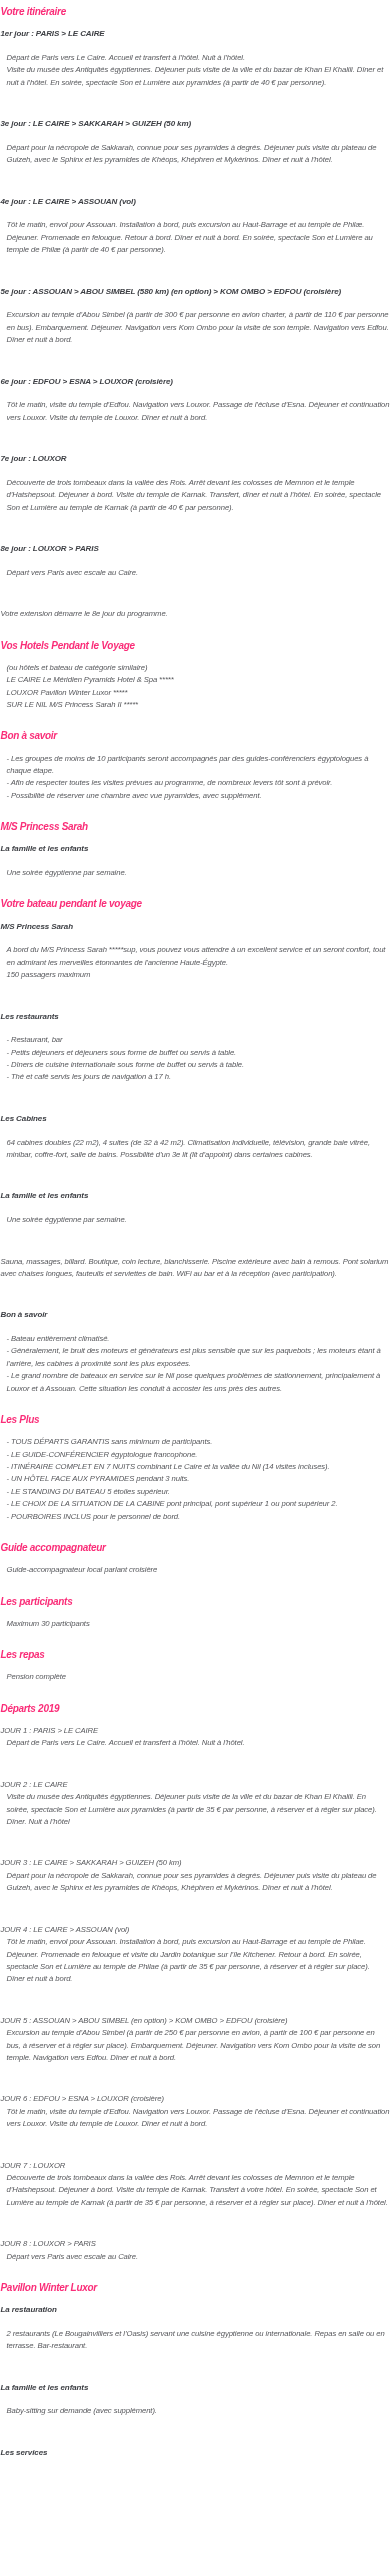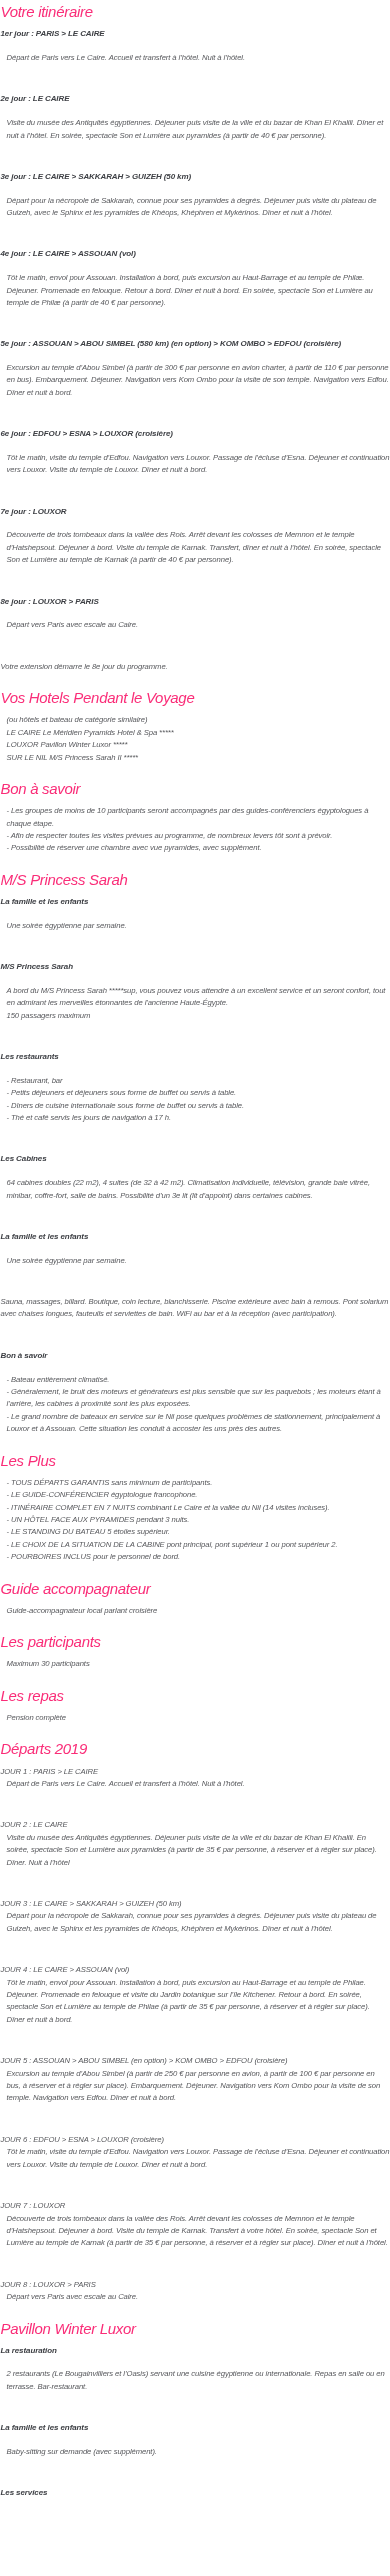--- a/index.html
+++ b/index.html
@@ -9,22 +9,22 @@
     font-family: "Liberation Sans", sans-serif;
     font-style: italic;
     color: var(--body-color, #57585c);
     font-size: 7.7px;
     letter-spacing: -0.1px;
     padding: 3.1px 1px 5.2px 0.5px;
   }
   #doc { width: 100%; }
   .h1 {
     color: var(--accent, #fa2d78);
-    font-weight: normal;
-    font-size: 15px;
+    font-weight: bold;
+    font-size: 10px;
     line-height: 16.5px;
     letter-spacing: -0.3px;
     margin: 17px 0 7.7px;
   }
   #doc > .h1:first-child { margin-top: 1px; }
   .day {
     font-weight: bold;
     color: var(--heading-color, #3e4045);
     font-size: 8px;
     line-height: 12.4px;
@@ -39,21 +39,20 @@
   .pgap { font-size: 7.7px; line-height: 12.4px; margin: 29px 0 0; }
   .h1 + .day, .h1 + .jour { margin-top: 0; }
 </style>
 </head>
 <body style="--accent: #fa2d78; --body-color: #57585c; --heading-color: #3e4045; background: rgb(255, 255, 255);">
 
 <div id="doc">
     <div class="h1">Votre itinéraire</div>
     <div class="day">1er jour : PARIS &gt; LE CAIRE</div>
     <div class="p">Départ de Paris vers Le Caire. Accueil et transfert à l’hôtel. Nuit à l’hôtel.</div>
-    <div class="day">2e jour : LE CAIRE</div>
     <div class="p">Visite du musée des Antiquités égyptiennes. Déjeuner puis visite de la ville et du bazar de Khan El Khalili. Dîner et nuit à l’hôtel. En soirée, spectacle Son et Lumière aux pyramides (à partir de 40 € par personne).</div>
     <div class="day">3e jour : LE CAIRE &gt; SAKKARAH &gt; GUIZEH (50 km)</div>
     <div class="p">Départ pour la nécropole de Sakkarah, connue pour ses pyramides à degrés. Déjeuner puis visite du plateau de Guizeh, avec le Sphinx et les pyramides de Khéops, Khéphren et Mykérinos. Dîner et nuit à l’hôtel.</div>
     <div class="day">4e jour : LE CAIRE &gt; ASSOUAN (vol)</div>
     <div class="p">Tôt le matin, envol pour Assouan. Installation à bord, puis excursion au Haut-Barrage et au temple de Philæ. Déjeuner. Promenade en felouque. Retour à bord. Dîner et nuit à bord. En soirée, spectacle Son et Lumière au temple de Philæ (à partir de 40 € par personne).</div>
     <div class="day">5e jour : ASSOUAN &gt; ABOU SIMBEL (580 km) (en option) &gt; KOM OMBO &gt; EDFOU (croisière)</div>
     <div class="p">Excursion au temple d’Abou Simbel (à partir de 300 € par personne en avion charter, à partir de 110 € par personne en bus). Embarquement. Déjeuner. Navigation vers Kom Ombo pour la visite de son temple. Navigation vers Edfou. Dîner et nuit à bord.</div>
     <div class="day">6e jour : EDFOU &gt; ESNA &gt; LOUXOR (croisière)</div>
     <div class="p">Tôt le matin, visite du temple d’Edfou. Navigation vers Louxor. Passage de l’écluse d’Esna. Déjeuner et continuation vers Louxor. Visite du temple de Louxor. Dîner et nuit à bord.</div>
     <div class="day">7e jour : LOUXOR</div>
@@ -66,20 +65,21 @@
     <div class="p">LE CAIRE Le Méridien Pyramids Hotel &amp; Spa *****</div>
     <div class="p">LOUXOR Pavillon Winter Luxor *****</div>
     <div class="p">SUR LE NIL M/S Princess Sarah II *****</div>
     <div class="h1">Bon à savoir</div>
     <div class="p">- Les groupes de moins de 10 participants seront accompagnés par des guides-conférenciers égyptologues à chaque étape.</div>
     <div class="p">- Afin de respecter toutes les visites prévues au programme, de nombreux levers tôt sont à prévoir.</div>
     <div class="p">- Possibilité de réserver une chambre avec vue pyramides, avec supplément.</div>
     <div class="h1">M/S Princess Sarah</div>
     <div class="day">La famille et les enfants</div>
     <div class="p">Une soirée égyptienne par semaine.</div>
+    <div class="h1">Votre bateau pendant le voyage</div>
     <div class="day">M/S Princess Sarah</div>
     <div class="p">A bord du M/S Princess Sarah *****sup, vous pouvez vous attendre à un excellent service et un seront confort, tout en admirant les merveilles étonnantes de l'ancienne Haute-Égypte.</div>
     <div class="p">150 passagers maximum</div>
     <div class="day">Les restaurants</div>
     <div class="p">- Restaurant, bar</div>
     <div class="p">- Petits déjeuners et déjeuners sous forme de buffet ou servis à table.</div>
     <div class="p">- Dîners de cuisine internationale sous forme de buffet ou servis à table.</div>
     <div class="p">- Thé et café servis les jours de navigation à 17 h.</div>
     <div class="day">Les Cabines</div>
     <div class="p">64 cabines doubles (22 m2), 4 suites (de 32 à 42 m2). Climatisation individuelle, télévision, grande baie vitrée, minibar, coffre-fort, salle de bains. Possibilité d’un 3e lit (lit d’appoint) dans certaines cabines.</div>

